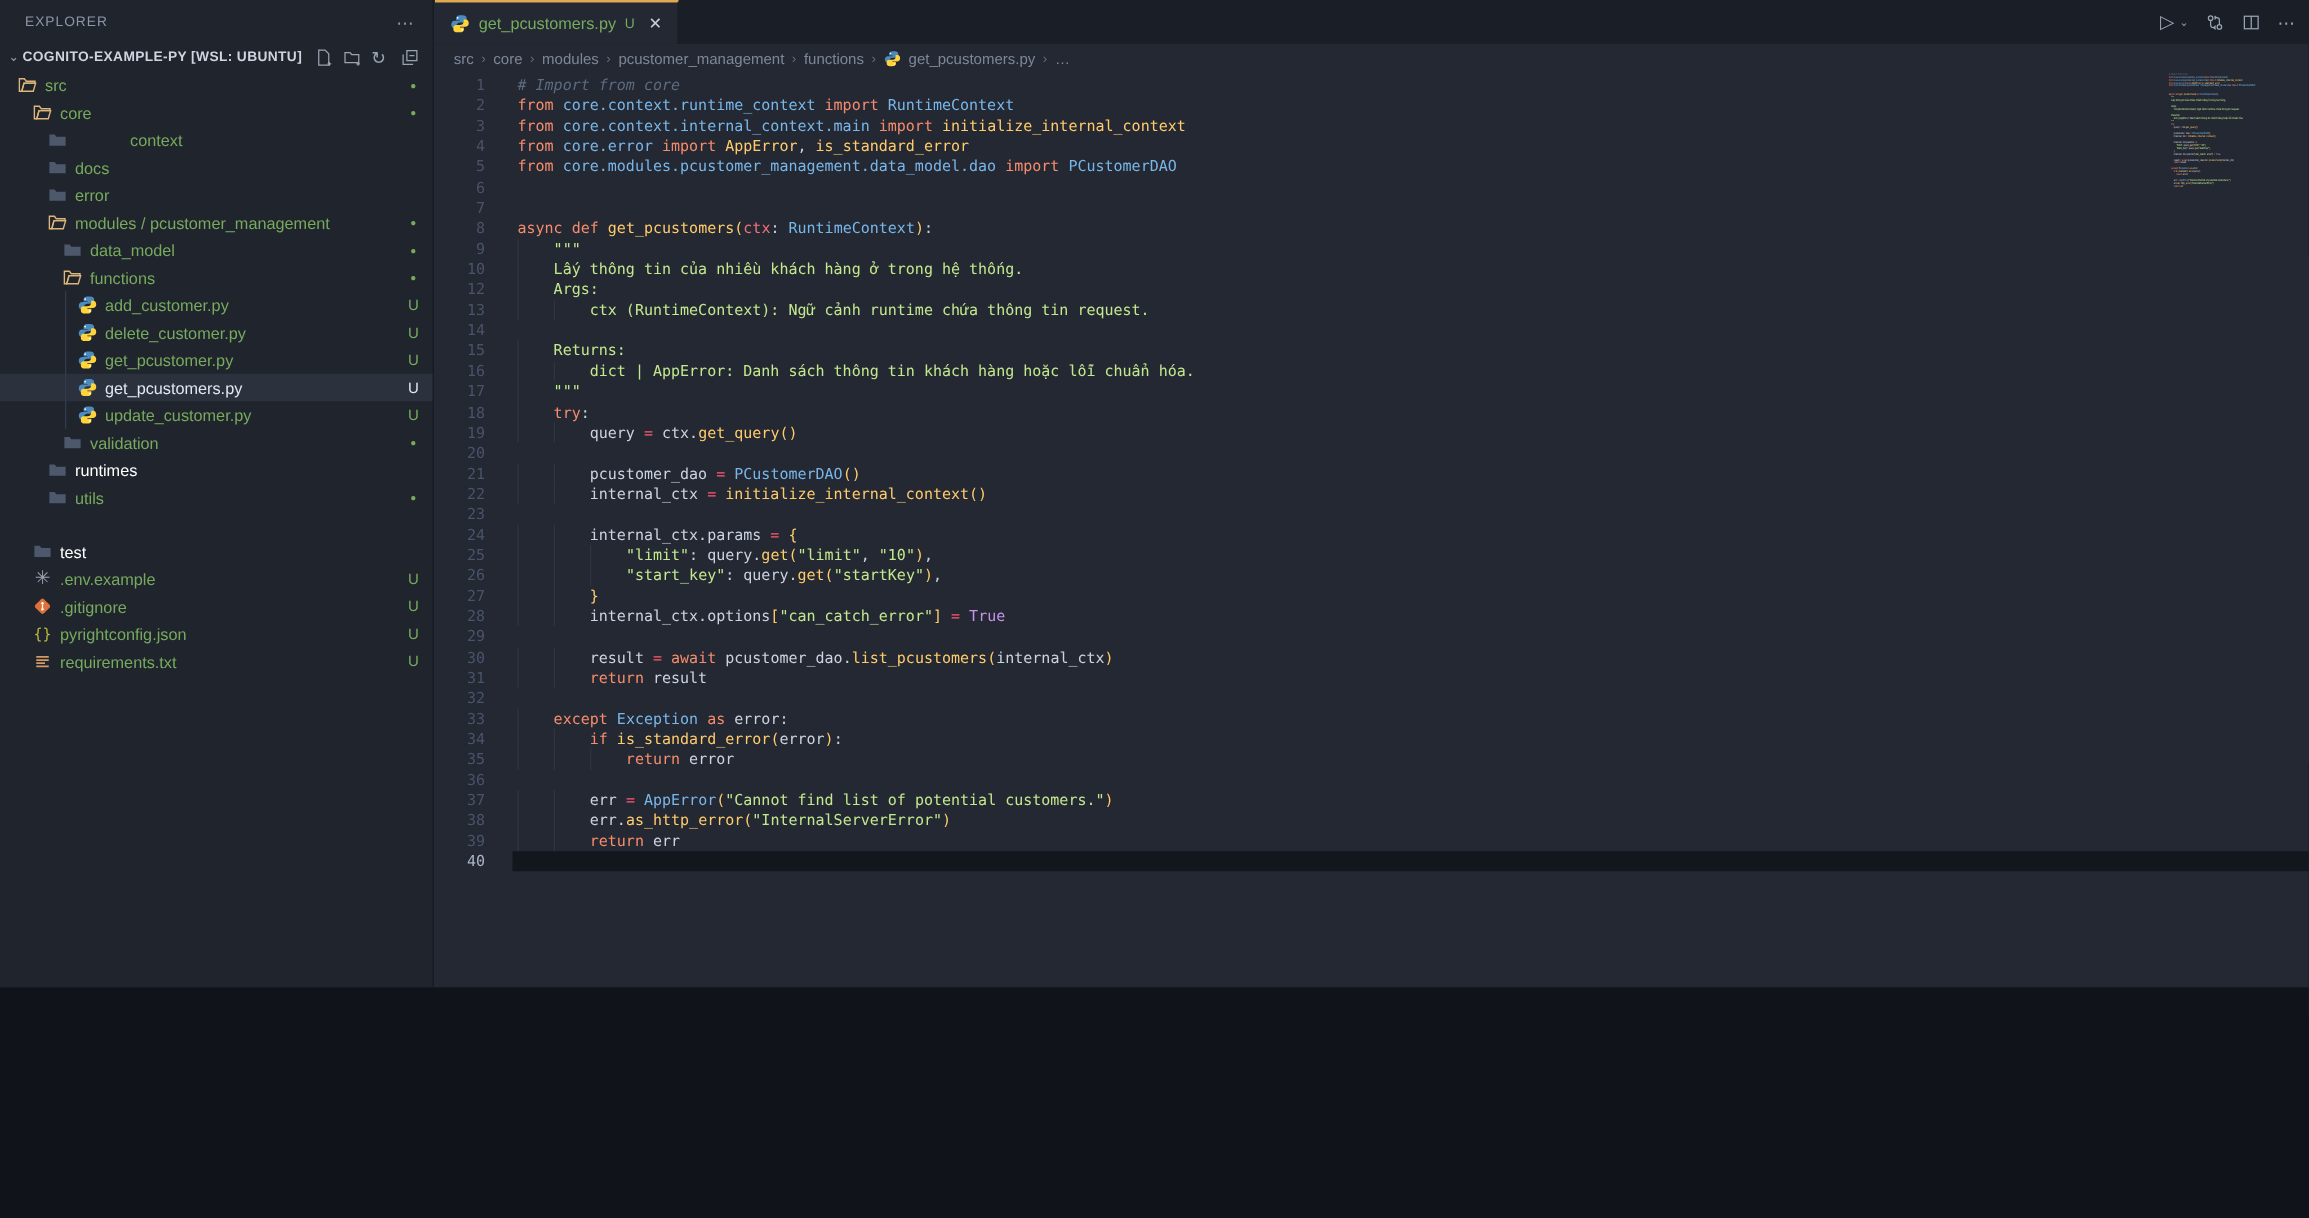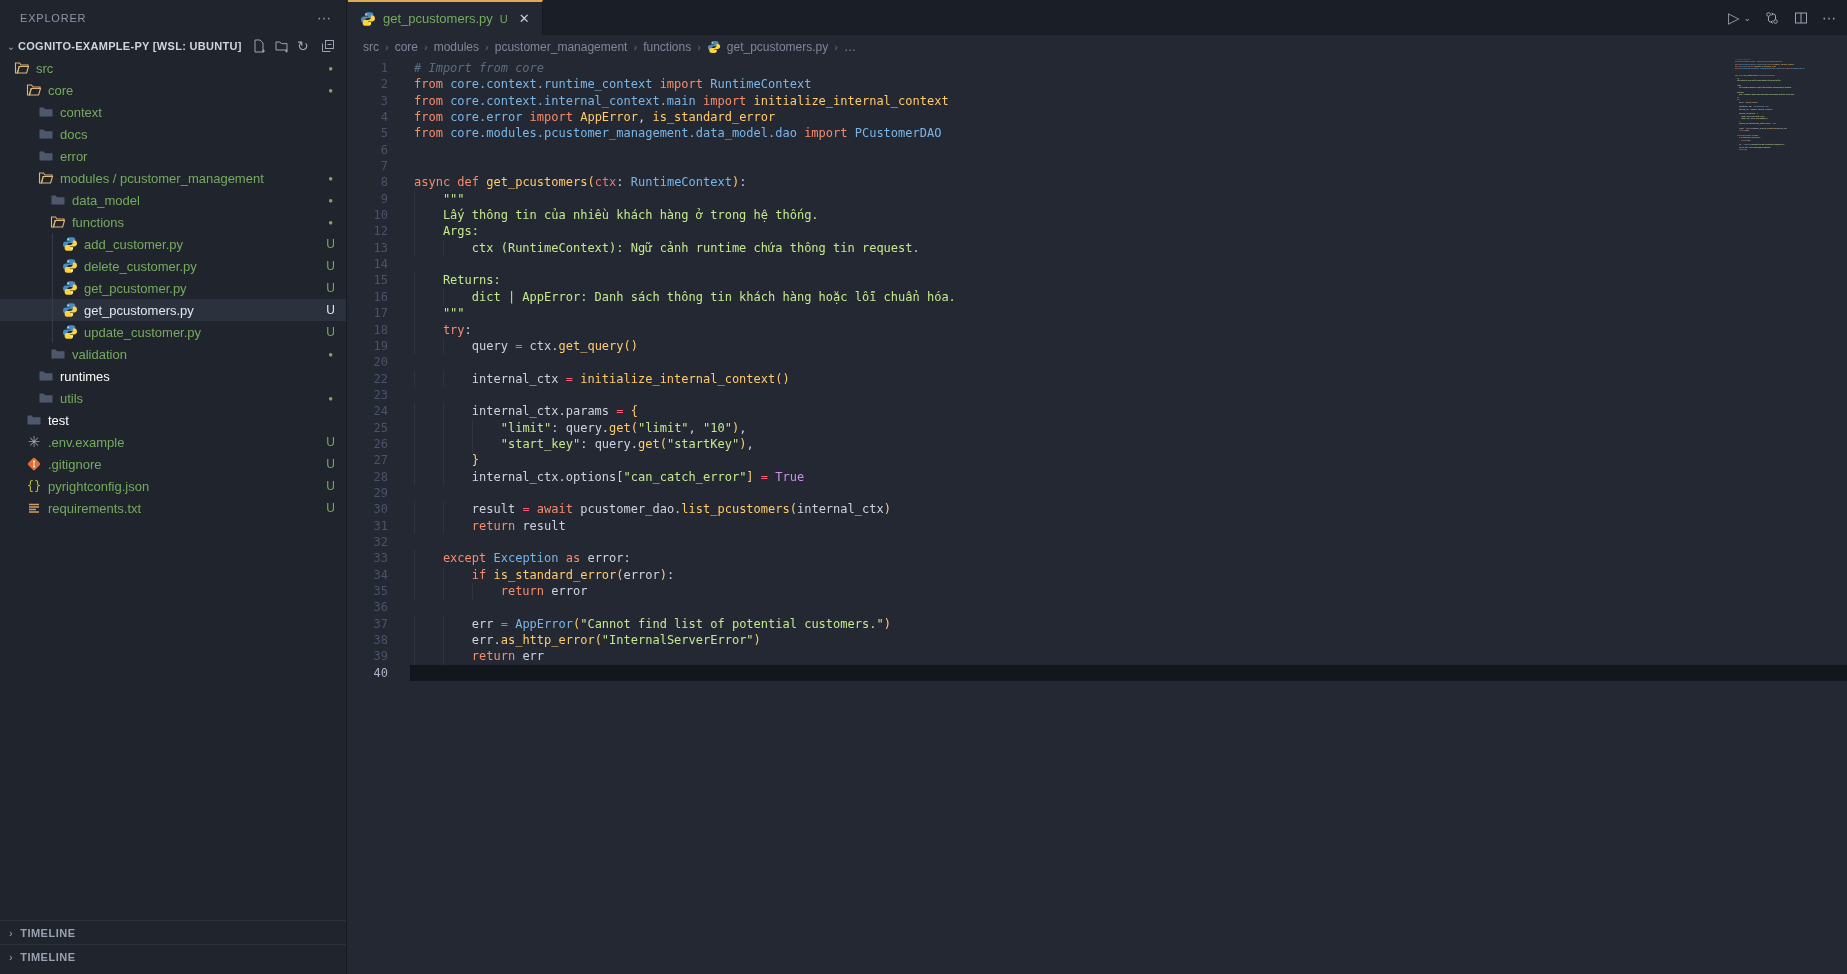--- a/index.html
+++ b/index.html
@@ -1,17 +1,17 @@
 <!DOCTYPE html>
 <html style="--bg-editor: #232833; --bg-tabstrip: #1a1e27; --bg-sidebar: #20242d; --row-selected: #2b313d; --border: #161a22; --accent-tab: #dfa851; --green: #76ab5e; --c-kw: #f78c6c; --c-blu: #79b6e8; --c-fn: #ffcb6b; --c-str: #c3e88d; --c-cmt: #5c6b7f; --c-op: #ff5874; --c-const: #c792ea; --c-prm: #f07178;"><head>
 <meta charset="utf-8">
 <style>
   html,body{margin:0;padding:0;background:#10131a;}
   *{box-sizing:border-box;}
-  #app{position:relative;width:1847px;height:974px;overflow:hidden;
+  #app{position:relative;width:1847px;height:790px;overflow:hidden;
        font-family:"Liberation Sans",sans-serif;
        background:var(--bg-editor);color:#ccd3e0;}
 
   
   #sidebar{position:absolute;left:0;top:0;width:347px;height:974px;
            background:var(--bg-sidebar);border-right:1px solid var(--border);}
   .sb-title{height:35px;display:flex;align-items:center;padding:0 14px 0 20px;
             font-size:11px;letter-spacing:.8px;color:#8d96a8;}
   .sb-title .spacer{flex:1;}
   .more-dots{color:#8d96a8;font-size:14px;letter-spacing:1px;cursor:pointer;}
@@ -128,21 +128,21 @@
         <div class="trow" style="padding-left: 26px;">
           <span class="ticon">
             <svg width="16" height="16" viewBox="0 0 16 16" fill="none" xmlns="http://www.w3.org/2000/svg">
               <path d="M1.5 3h4l1.5 2h7v1.5H5.2L3.4 13H1.5z" stroke="#dcb67a" stroke-width="1.1" fill="none"></path>
               <path d="M5.2 6.5h9.3L12.6 13H3.4z" stroke="#dcb67a" stroke-width="1.1" fill="none"></path>
             </svg>
           </span>
           <span class="lab green">core</span>
           <span class="badge dot">●</span>
         </div>
-        <div class="trow" style="padding-left: 38px;">
+        <div class="trow" style="padding-left: 38px; gap: 44px;">
           <span class="ticon">
             <svg width="16" height="16" viewBox="0 0 16 16" fill="none" xmlns="http://www.w3.org/2000/svg">
               <path d="M1.5 3.5h4.2l1.4 1.8h7.4v7.2H1.5z" fill="#4e586c"></path>
             </svg>
           </span>
           <span class="lab green">context</span>
         </div>
         <div class="trow" style="padding-left: 38px;">
           <span class="ticon">
             <svg width="16" height="16" viewBox="0 0 16 16" fill="none" xmlns="http://www.w3.org/2000/svg">
@@ -267,21 +267,21 @@
         </div>
         <div class="trow" style="padding-left: 38px;">
           <span class="ticon">
             <svg width="16" height="16" viewBox="0 0 16 16" fill="none" xmlns="http://www.w3.org/2000/svg">
               <path d="M1.5 3.5h4.2l1.4 1.8h7.4v7.2H1.5z" fill="#4e586c"></path>
             </svg>
           </span>
           <span class="lab green">utils</span>
           <span class="badge dot">●</span>
         </div>
-        <div class="trow" style="padding-left: 26px;">
+        <div class="trow" style="padding-left: 26px; margin-top: 21px;">
           <span class="ticon">
             <svg width="16" height="16" viewBox="0 0 16 16" fill="none" xmlns="http://www.w3.org/2000/svg">
               <path d="M1.5 3.5h4.2l1.4 1.8h7.4v7.2H1.5z" fill="#4e586c"></path>
             </svg>
           </span>
           <span class="lab grey">test</span>
         </div>
         <div class="trow" style="padding-left: 26px;">
           <span class="ticon">
             <span style="color:#9aa3b2;font-size:15px;line-height:16px;">✳</span>
@@ -408,20 +408,21 @@
         <div class="cline"><span class="num">10</span><span class="ltext"><span class="iguide" style="left: 0px;"></span><span class="tok-str">    Lấy thông tin của nhiều khách hàng ở trong hệ thống.</span></span></div>
         <div class="cline"><span class="num">12</span><span class="ltext"><span class="iguide" style="left: 0px;"></span><span class="tok-str">    Args:</span></span></div>
         <div class="cline"><span class="num">13</span><span class="ltext"><span class="iguide" style="left: 0px;"></span><span class="iguide" style="left: 28.9004px;"></span><span class="tok-str">        ctx (RuntimeContext): Ngữ cảnh runtime chứa thông tin request.</span></span></div>
         <div class="cline"><span class="num">14</span><span class="ltext"><span class="iguide" style="left: 0px;"></span></span></div>
         <div class="cline"><span class="num">15</span><span class="ltext"><span class="iguide" style="left: 0px;"></span><span class="tok-str">    Returns:</span></span></div>
         <div class="cline"><span class="num">16</span><span class="ltext"><span class="iguide" style="left: 0px;"></span><span class="iguide" style="left: 28.9004px;"></span><span class="tok-str">        dict | AppError: Danh sách thông tin khách hàng hoặc lỗi chuẩn hóa.</span></span></div>
         <div class="cline"><span class="num">17</span><span class="ltext"><span class="iguide" style="left: 0px;"></span><span class="tok-str">    """</span></span></div>
         <div class="cline"><span class="num">18</span><span class="ltext"><span class="iguide" style="left: 0px;"></span><span class="tok-kw">    try</span><span class="tok-txt">:</span></span></div>
         <div class="cline"><span class="num">19</span><span class="ltext"><span class="iguide" style="left: 0px;"></span><span class="iguide" style="left: 28.9004px;"></span><span class="tok-txt">        query </span><span class="tok-op">= </span><span class="tok-txt">ctx.</span><span class="tok-fn">get_query</span><span class="tok-pn">()</span></span></div>
         <div class="cline"><span class="num">20</span><span class="ltext"><span class="iguide" style="left: 0px;"></span><span class="iguide" style="left: 28.9004px;"></span></span></div>
+        <div class="cline"><span class="num">21</span><span class="ltext"><span class="iguide" style="left: 0px;"></span><span class="iguide" style="left: 28.9004px;"></span><span class="tok-txt">        pcustomer_dao </span><span class="tok-op">= </span><span class="tok-blu">PCustomerDAO</span><span class="tok-pn">()</span></span></div>
         <div class="cline"><span class="num">22</span><span class="ltext"><span class="iguide" style="left: 0px;"></span><span class="iguide" style="left: 28.9004px;"></span><span class="tok-txt">        internal_ctx </span><span class="tok-op">= </span><span class="tok-fn">initialize_internal_context</span><span class="tok-pn">()</span></span></div>
         <div class="cline"><span class="num">23</span><span class="ltext"><span class="iguide" style="left: 0px;"></span><span class="iguide" style="left: 28.9004px;"></span></span></div>
         <div class="cline"><span class="num">24</span><span class="ltext"><span class="iguide" style="left: 0px;"></span><span class="iguide" style="left: 28.9004px;"></span><span class="tok-txt">        internal_ctx.params </span><span class="tok-op">= </span><span class="tok-pn">{</span></span></div>
         <div class="cline"><span class="num">25</span><span class="ltext"><span class="iguide" style="left: 0px;"></span><span class="iguide" style="left: 28.9004px;"></span><span class="iguide" style="left: 57.8008px;"></span><span class="tok-txt">            </span><span class="tok-str">"limit"</span><span class="tok-txt">: </span><span class="tok-txt">query.</span><span class="tok-fn">get</span><span class="tok-pn">(</span><span class="tok-str">"limit"</span><span class="tok-txt">, </span><span class="tok-str">"10"</span><span class="tok-pn">)</span><span class="tok-txt">,</span></span></div>
         <div class="cline"><span class="num">26</span><span class="ltext"><span class="iguide" style="left: 0px;"></span><span class="iguide" style="left: 28.9004px;"></span><span class="iguide" style="left: 57.8008px;"></span><span class="tok-txt">            </span><span class="tok-str">"start_key"</span><span class="tok-txt">: </span><span class="tok-txt">query.</span><span class="tok-fn">get</span><span class="tok-pn">(</span><span class="tok-str">"startKey"</span><span class="tok-pn">)</span><span class="tok-txt">,</span></span></div>
         <div class="cline"><span class="num">27</span><span class="ltext"><span class="iguide" style="left: 0px;"></span><span class="iguide" style="left: 28.9004px;"></span><span class="tok-pn">        }</span></span></div>
         <div class="cline"><span class="num">28</span><span class="ltext"><span class="iguide" style="left: 0px;"></span><span class="iguide" style="left: 28.9004px;"></span><span class="tok-txt">        internal_ctx.options</span><span class="tok-pn">[</span><span class="tok-str">"can_catch_error"</span><span class="tok-pn">]</span><span class="tok-txt"> </span><span class="tok-op">= </span><span class="tok-const">True</span></span></div>
         <div class="cline"><span class="num">29</span><span class="ltext"><span class="iguide" style="left: 0px;"></span><span class="iguide" style="left: 28.9004px;"></span></span></div>
         <div class="cline"><span class="num">30</span><span class="ltext"><span class="iguide" style="left: 0px;"></span><span class="iguide" style="left: 28.9004px;"></span><span class="tok-txt">        result </span><span class="tok-op">= </span><span class="tok-kw">await </span><span class="tok-txt">pcustomer_dao.</span><span class="tok-fn">list_pcustomers</span><span class="tok-pn">(</span><span class="tok-txt">internal_ctx</span><span class="tok-pn">)</span></span></div>
         <div class="cline"><span class="num">31</span><span class="ltext"><span class="iguide" style="left: 0px;"></span><span class="iguide" style="left: 28.9004px;"></span><span class="tok-kw">        return </span><span class="tok-txt">result</span></span></div>

